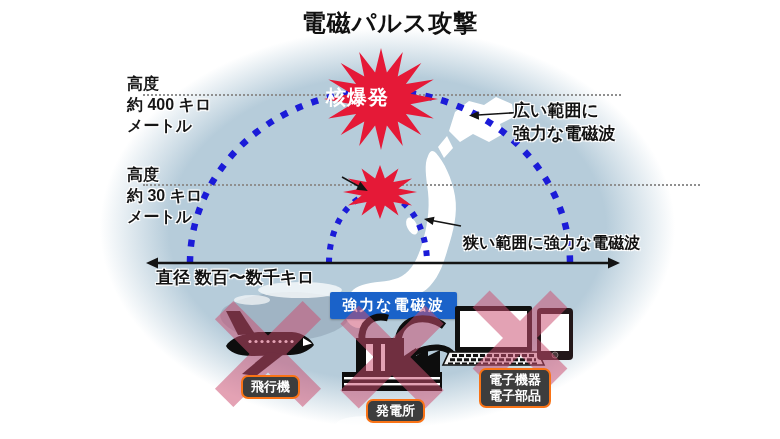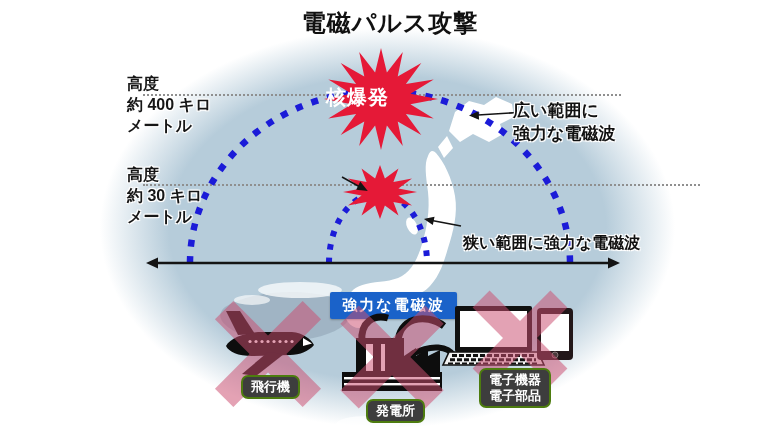--- a/index.html
+++ b/index.html
@@ -22,21 +22,21 @@
   #alt-low{left:127px;top:164px;}
   #blast-label{left:326px;top:84px;width:112px;text-align:left;font-size:20px;font-weight:bold;color:#fff;letter-spacing:1px;}
   #emp-label{left:281px;top:158px;font-size:14px;font-weight:bold;color:#111;white-space:nowrap;}
   #wide-label{left:513px;top:99px;font-size:17px;font-weight:bold;color:#111;line-height:23px;white-space:nowrap;}
   #narrow-label{left:463px;top:214px;font-size:16px;font-weight:bold;color:#111;white-space:nowrap;margin-top:19px;}
   #diameter-label{left:156px;top:266px;font-size:17px;font-weight:bold;color:#111;white-space:nowrap;}
   #infra-banner{left:330px;top:292px;width:127px;height:27px;background:var(--banner_blue,#1a62c9);
      color:#fff;font-size:15px;font-weight:bold;letter-spacing:2px;display:flex;align-items:center;
      justify-content:center;border-radius:2px;box-shadow:0 1px 2px rgba(0,0,0,.25);}
   .chip{background:var(--chip_bg,#3d3d3d);color:#fff;font-weight:bold;font-size:13px;line-height:16px;
-        padding:2px 8px;border:2px solid #4d7c0f;border-radius:7px;text-align:center;white-space:nowrap;}
+        padding:2px 8px;border:2px solid #f97316;border-radius:7px;text-align:center;white-space:nowrap;}
   #chip-plane{left:241px;top:375px;}
   #chip-power{left:366px;top:399px;text-align:center;}
   #chip-elec{left:479px;top:368px;}
 </style>
 </head>
 <body>
 
 <div id="canvas">
 
   <div id="zone" class="abs"></div>
@@ -107,20 +107,21 @@
   <div id="blast-label" class="abs">核爆発</div>
 
 
   <div id="wide-label" class="abs halo">
     <div>広い範囲に</div>
     <div>強力な電磁波</div>
   </div>
 
   <div id="narrow-label" class="abs halo">狭い範囲に強力な電磁波</div>
 
+  <div id="diameter-label" class="abs halo">直径 数百〜数千キロ</div>
 
   <div id="infra-banner" class="abs">強力な電磁波</div>
 
   <svg class="layer" width="780" height="439" viewBox="0 0 780 439">
     <g fill="#0d0d0d">
       <path d="M 238 335 L 226 311 L 240 311 L 255 334 Z"></path>
       <path d="M 226 346 C 230 338 244 333 258 332 L 292 332 C 303 333 311 339 314 345 C 309 351 300 355 290 355 L 252 356 C 238 356 229 352 226 346 Z"></path>
       <path d="M 268 352 L 242 374 L 256 376 L 284 354 Z"></path>
       <g fill="#ffffff">
         <circle cx="250" cy="341.5" r="1.6"></circle>

